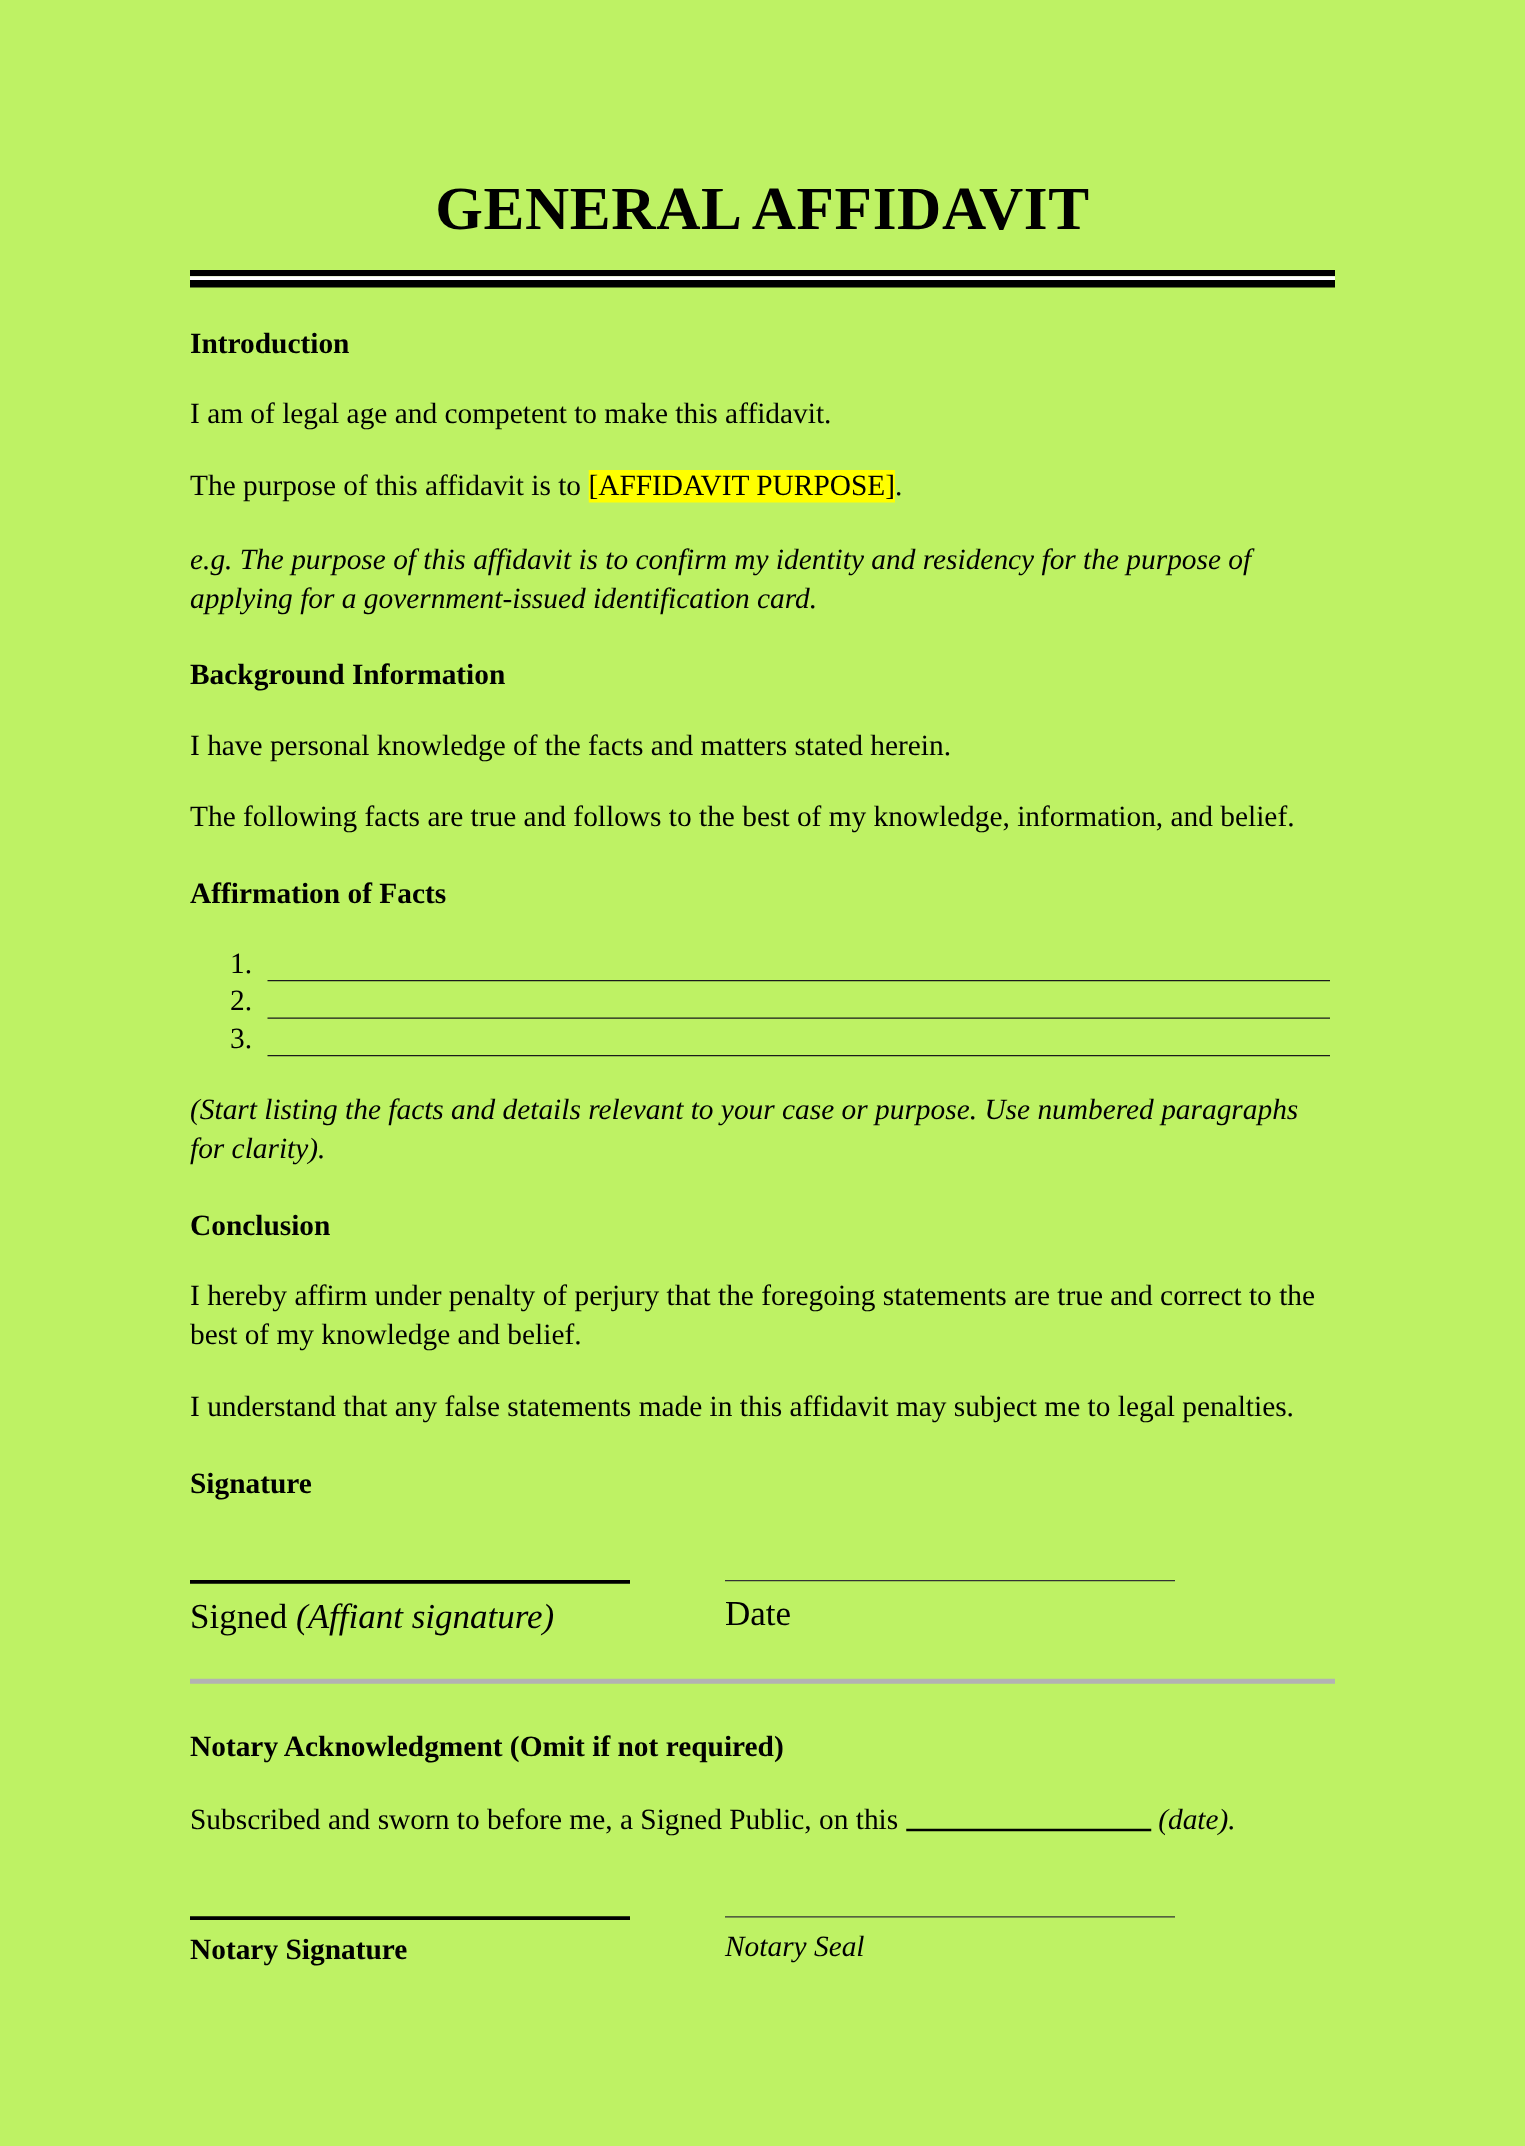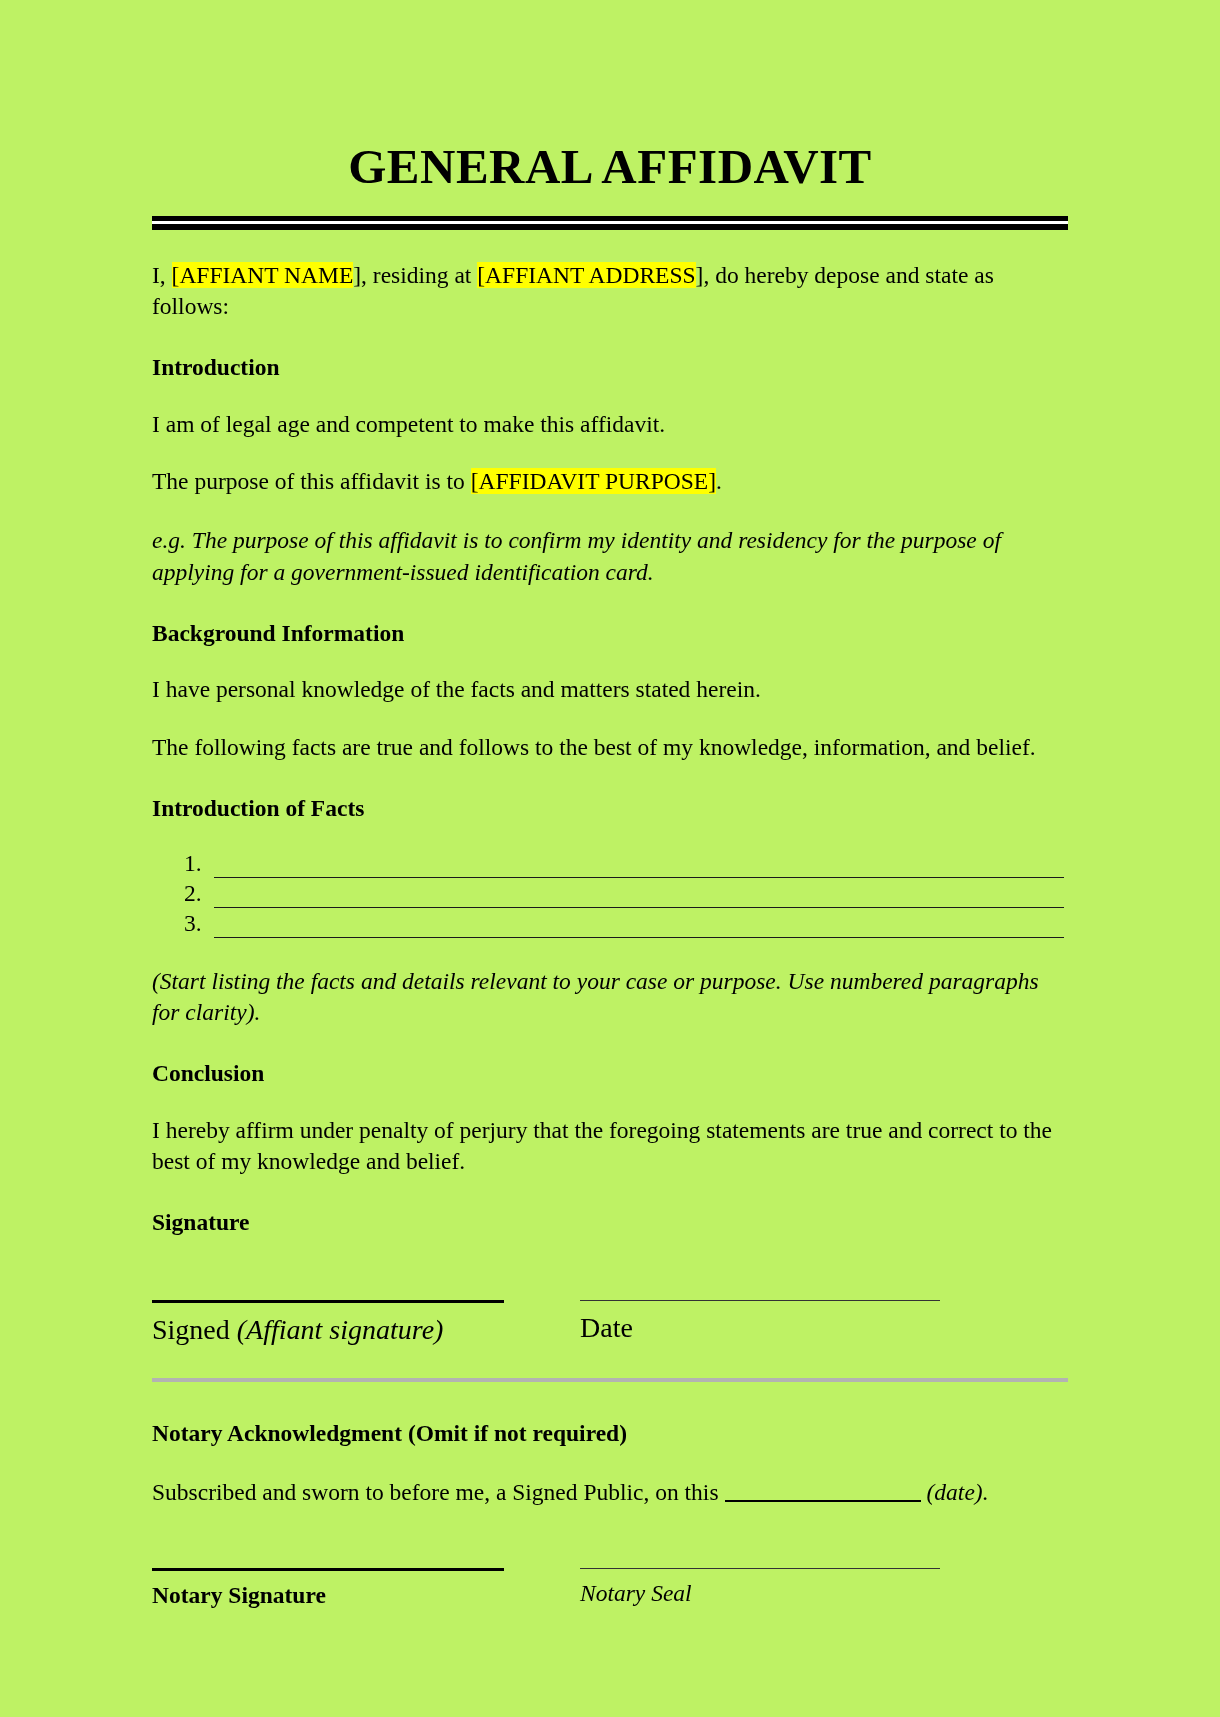--- a/index.html
+++ b/index.html
@@ -185,57 +185,53 @@
 <div class="page">
   <div class="content">
 
     <h1 class="doc-title">GENERAL AFFIDAVIT</h1>
     <div class="title-rule">
       <div class="bar-top"></div>
       <div class="bar-gap"></div>
       <div class="bar-bottom"></div>
     </div>
 
-    <p class="para first">
-      <span>I,</span>
-      <span class="hl">[AFFIANT NAME</span><span>], residing at</span>
-      <span class="hl">[AFFIANT ADDRESS</span><span>], do hereby depose and state as follows:</span>
-    </p>
 
     <div class="heading">Introduction</div>
     <p class="para">I am of legal age and competent to make this affidavit.</p>
     <p class="para">
       <span>The purpose of this affidavit is to</span>
       <span class="hl">[AFFIDAVIT PURPOSE]</span><span>.</span>
     </p>
     <p class="italic-note">e.g. The purpose of this affidavit is to confirm my identity and residency for the purpose of applying for a government-issued identification card.</p>
 
     <div class="heading">Background Information</div>
     <p class="para">I have personal knowledge of the facts and matters stated herein.</p>
     <p class="para">The following facts are true and follows to the best of my knowledge, information, and belief.</p>
 
-    <div class="heading">Introduction of Facts</div>
+    <div class="heading">Affirmation of Facts</div>
     <div class="fact-list">
       <div class="fact-row">
         <span class="fact-num">1.</span>
         <span class="fact-line"></span>
       </div>
       <div class="fact-row">
         <span class="fact-num">2.</span>
         <span class="fact-line"></span>
       </div>
       <div class="fact-row">
         <span class="fact-num">3.</span>
         <span class="fact-line"></span>
       </div>
     </div>
     <p class="italic-note">(Start listing the facts and details relevant to your case or purpose. Use numbered paragraphs for clarity).</p>
 
     <div class="heading">Conclusion</div>
     <p class="para">I hereby affirm under penalty of perjury that the foregoing statements are true and correct to the best of my knowledge and belief.</p>
+    <p class="para">I understand that any false statements made in this affidavit may subject me to legal penalties.</p>
 
     <div class="heading">Signature</div>
     <div class="sig-block">
       <div class="sig-col-left">
         <div class="sig-line-strong"></div>
         <div class="sig-label">
           <span>Signed</span>
           <i>(Affiant signature)</i>
         </div>
       </div>

